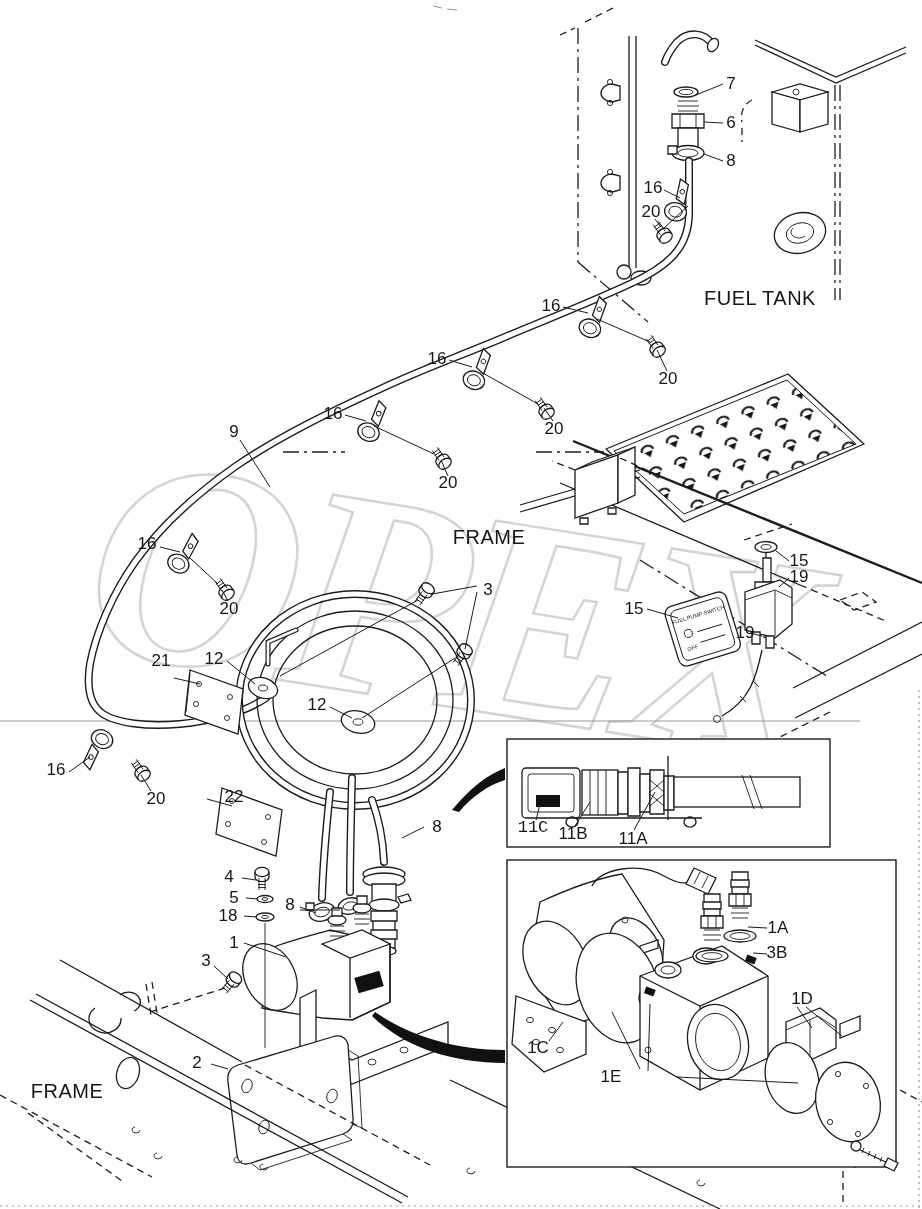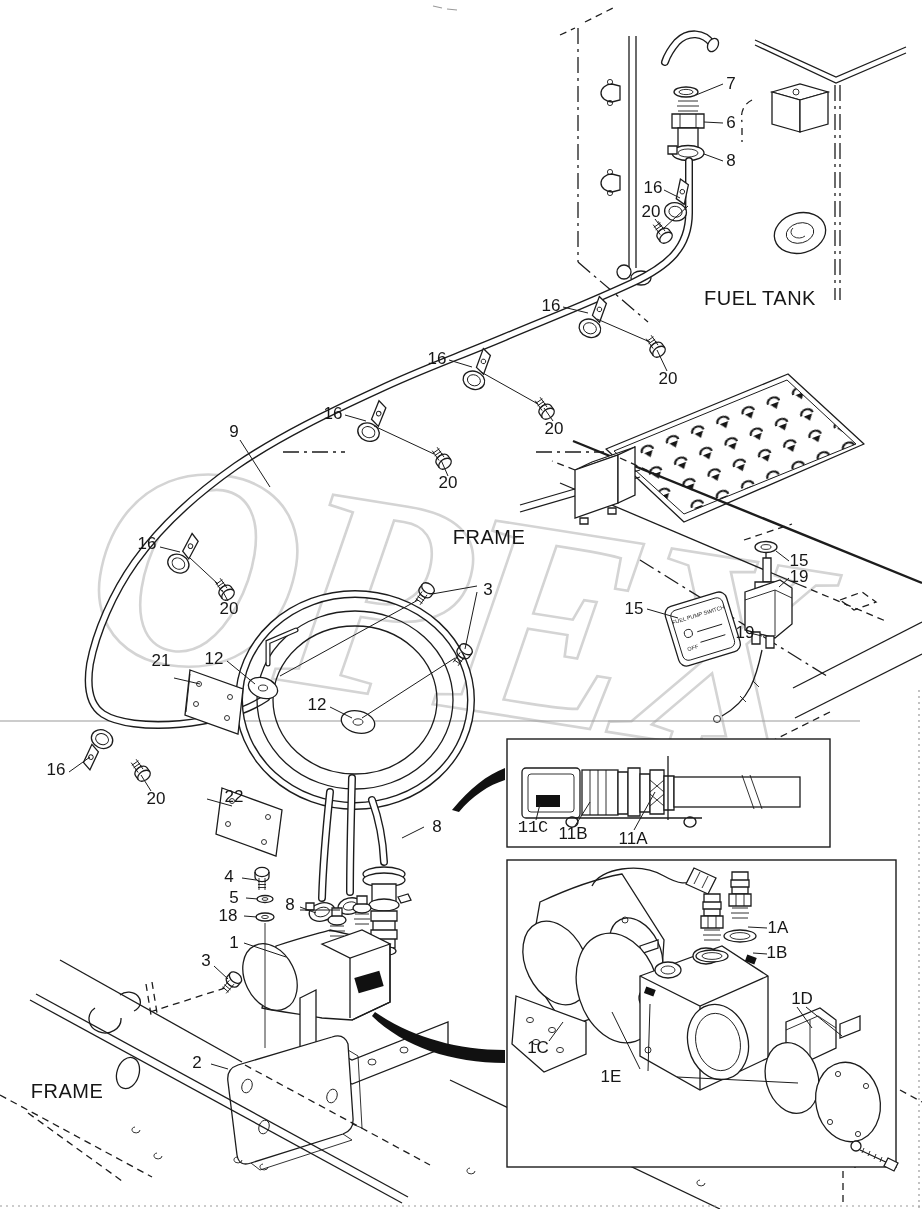--- a/index.html
+++ b/index.html
@@ -466,21 +466,21 @@
       <span class="callout" style="left: 234px; top: 898px;">5</span>
       <span class="callout" style="left: 228px; top: 916px;">18</span>
       <span class="callout" style="left: 290px; top: 905px;">8</span>
       <span class="callout" style="left: 234px; top: 943px;">1</span>
       <span class="callout" style="left: 206px; top: 961px;">3</span>
       <span class="callout" style="left: 197px; top: 1063px;">2</span>
       <span class="callout" style="left: 533px; top: 827px; font-family: Liberation Mono, monospace;">11C</span>
       <span class="callout" style="left: 573px; top: 834px;">11B</span>
       <span class="callout" style="left: 633px; top: 839px;">11A</span>
       <span class="callout" style="left: 778px; top: 928px;">1A</span>
-      <span class="callout" style="left: 777px; top: 953px;">1B</span>
+      <span class="callout" style="left: 777px; top: 953px;">3B</span>
       <span class="callout" style="left: 538px; top: 1048px; text-align: right;">1C</span>
       <span class="callout" style="left: 802px; top: 999px;">1D</span>
       <span class="callout" style="left: 611px; top: 1077px;">1E</span>
       <span class="area-label" style="left: 760px; top: 298px;">FUEL TANK</span>
       <span class="area-label" style="left: 489px; top: 537px;">FRAME</span>
       <span class="area-label" style="left: 67px; top: 1091px;">FRAME</span>
     </div>
 </div>
 
 </body></html>

